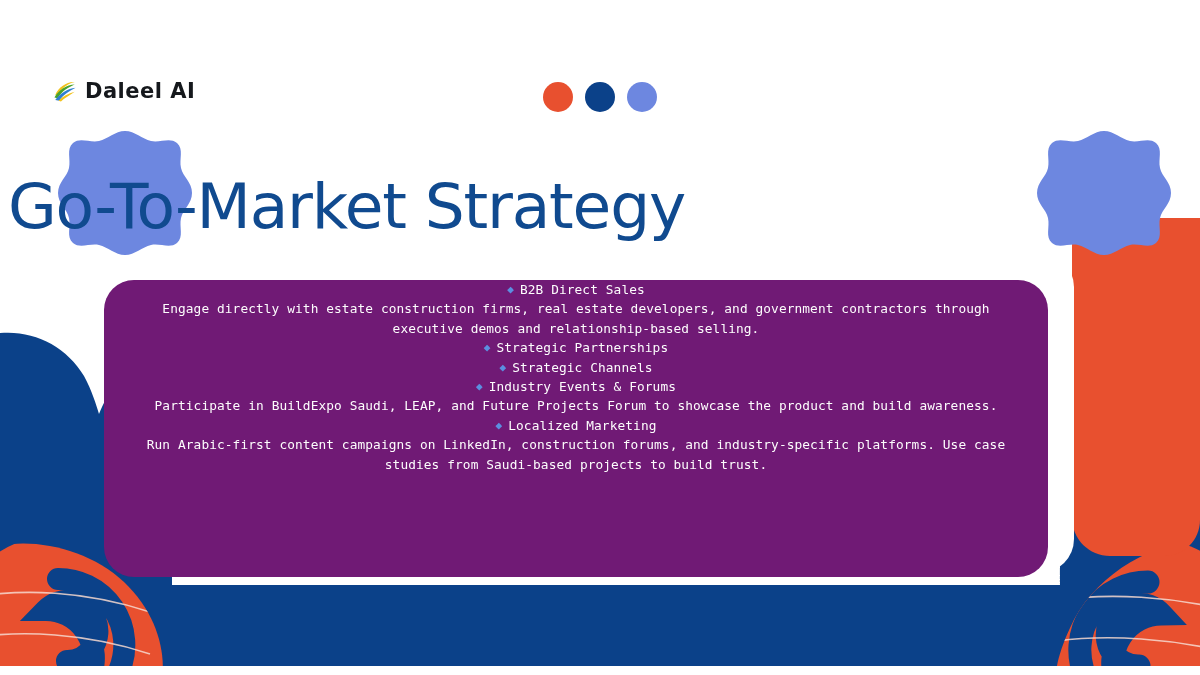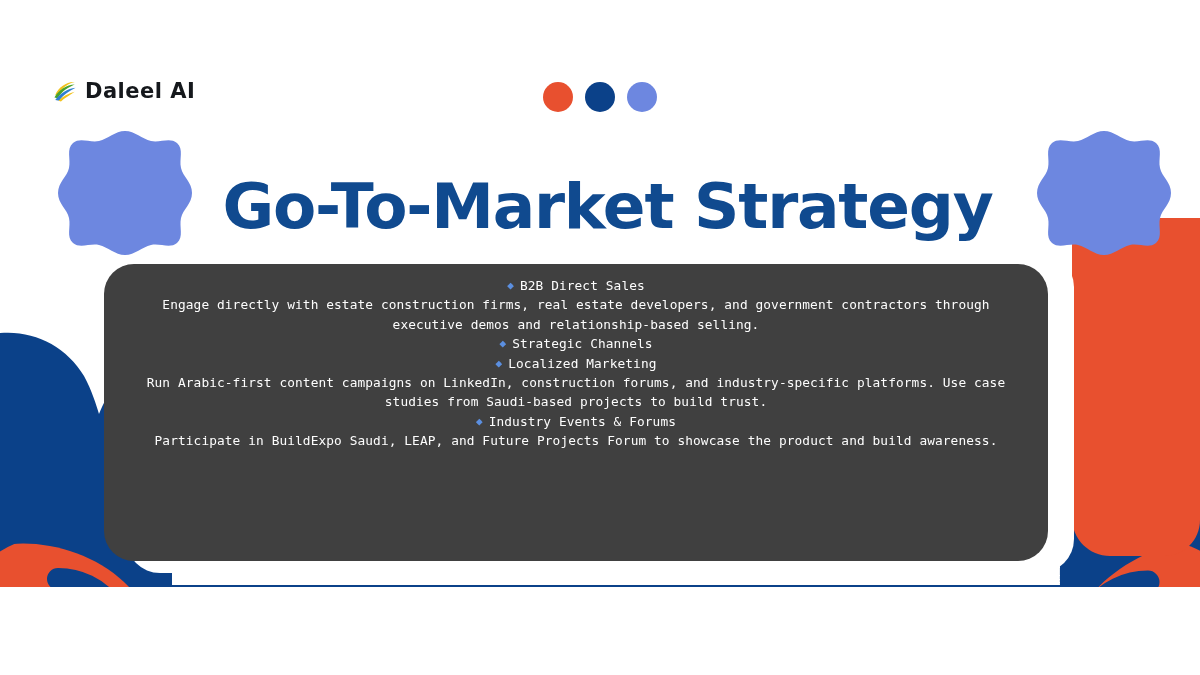--- a/index.html
+++ b/index.html
@@ -5,21 +5,21 @@
 <style>
   html,body{margin:0;padding:0;}
   body{
     width:1200px;height:675px;
     background:#ffffff;
     font-family:"Liberation Sans",sans-serif;
     overflow:hidden;
   }
   #slide{
     position:relative;
-    width:1200px;height:587px;
+    width:1200px;height:666px;
     background:#ffffff;
     overflow:hidden;
   }
 
   
   .bg-layer{position:absolute;inset:0;pointer-events:none;}
   .bg-layer svg{display:block;width:1200px;height:675px;}
 
   
   .brand{
@@ -36,48 +36,47 @@
     white-space:nowrap;
   }
 
   .dots{
     position:absolute;left:543px;top:82px;
     display:flex;gap:12px;align-items:center;z-index:6;
   }
   .dot{width:30px;height:30px;border-radius:50%;}
 
   .slide-title{
-    position:absolute;left:15px;right:0;top:132px;
-    text-align:center;
+    position:absolute;left:8px;right:0;top:132px;
     font-family:"DejaVu Sans",sans-serif;
     font-size:63px;
-    font-weight:bold;
+    font-weight:normal;
     letter-spacing:-1.2px;
     color:#104a8f;
     z-index:6;
     line-height:1.05;
   }
 
   
   .white-card{
     position:absolute;
     left:126px;top:253px;
     width:948px;height:320px;
     background:#ffffff;
     border-radius:34px;
     z-index:3;
   }
   .orange-panel{
     position:absolute;
-    left:104px;top:264px;
+    left:104px;top:280px;
     width:944px;height:297px;
-    background:#404040;
+    background:#701a75;
     border-radius:30px;
     z-index:4;
-    padding:12px 26px 10px;
+    padding:0 26px 10px;
     box-sizing:border-box;
     text-align:center;
   }
 
   .body-text{
     font-family:"DejaVu Sans Mono","Liberation Mono",monospace;
     font-size:12.8px;
     line-height:19.4px;
     color:#fdfdfd;
     letter-spacing:0.1px;
@@ -216,32 +215,33 @@
 
   <div class="orange-panel">
     <div class="body-text">
 
       <div>
         <div class="item-head"><span class="bullet">◆</span><span>B2B Direct Sales</span></div>
         <div class="item-body">Engage directly with estate construction firms, real estate developers, and government contractors through executive demos and relationship-based selling.</div>
       </div>
 
       <div>
+        <div class="item-head"><span class="bullet">◆</span><span>Strategic Partnerships</span></div>
       </div>
 
       <div>
         <div class="item-head"><span class="bullet">◆</span><span>Strategic Channels</span></div>
+      </div>
+
+      <div>
+        <div class="item-head"><span class="bullet">◆</span><span>Industry Events &amp; Forums</span></div>
+        <div class="item-body">Participate in BuildExpo Saudi, LEAP, and Future Projects Forum to showcase the product and build awareness.</div>
       </div>
 
       <div>
         <div class="item-head"><span class="bullet">◆</span><span>Localized Marketing</span></div>
         <div class="item-body">Run Arabic-first content campaigns on LinkedIn, construction forums, and industry-specific platforms. Use case studies from Saudi-based projects to build trust.</div>
       </div>
 
-      <div>
-        <div class="item-head"><span class="bullet">◆</span><span>Industry Events &amp; Forums</span></div>
-        <div class="item-body">Participate in BuildExpo Saudi, LEAP, and Future Projects Forum to showcase the product and build awareness.</div>
-      </div>
-
     </div>
   </div>
 
 </div>
 
 </body></html>

